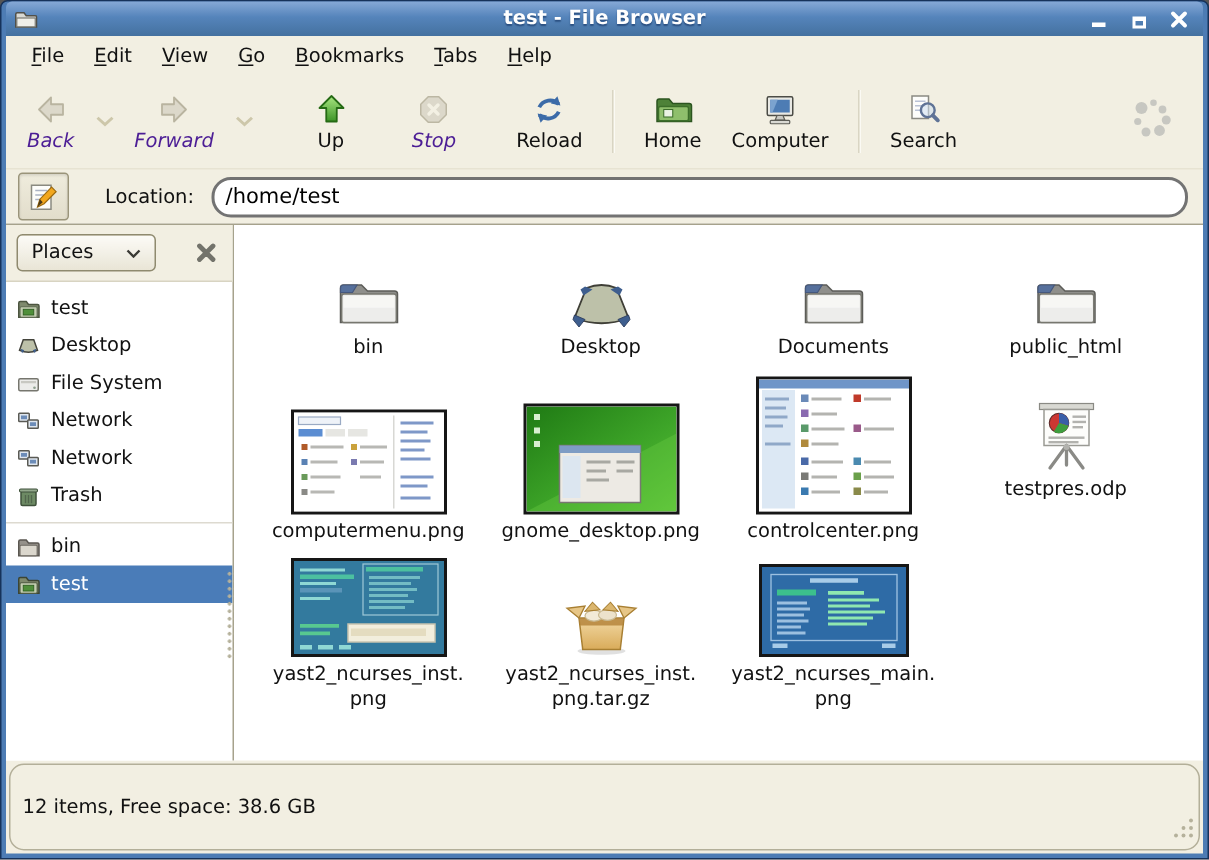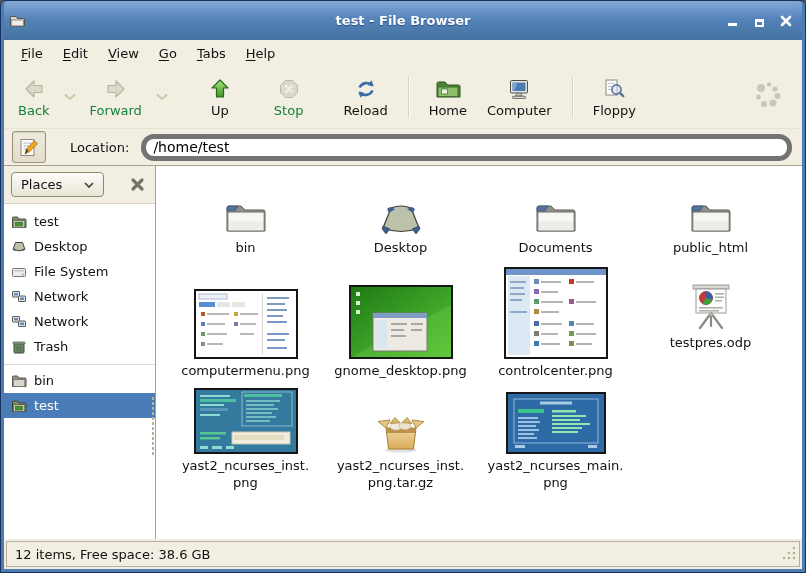--- a/index.html
+++ b/index.html
@@ -1,44 +1,44 @@
 <!DOCTYPE html>
 <html><head>
 <meta charset="utf-8">
 <style>
   html,body{margin:0;padding:0;}
   body{width:806px;height:573px;overflow:hidden;font-family:"DejaVu Sans","Liberation Sans",sans-serif;font-size:13px;color:#111;background:#555;}
   .frame{box-sizing:border-box;width:806px;height:573px;background:#4d7cb4;border:1px solid #16325a;border-radius:5px 5px 0 0;padding:0 3px 3px 3px;display:flex;flex-direction:column;}
   
-  .titlebar{height:39px;flex:none;position:relative;display:flex;align-items:center;padding:0 5px;background:linear-gradient(#86a9d6,#5584bb 45%,#44719f);border-radius:4px 4px 0 0;}
+  .titlebar{height:23px;flex:none;position:relative;display:flex;align-items:center;padding:0 5px;background:linear-gradient(#86a9d6,#5584bb 45%,#44719f);border-radius:4px 4px 0 0;}
   .titlebar .title{position:absolute;left:0;right:0;text-align:center;color:#fff;font-weight:bold;font-size:13px;text-shadow:0 1px 1px #2a4f80;pointer-events:none;}
   .win-icon{width:18px;height:16px;display:inline-flex;}
   .controls{margin-left:auto;display:flex;align-items:center;gap:13px;padding-right:4px;z-index:2;}
   .ctrl{width:14px;height:13px;display:inline-flex;align-items:flex-end;justify-content:center;cursor:default;}
   .min-glyph{width:9px;height:3px;background:#fff;margin-bottom:1px;}
   .max-glyph{width:9px;height:8px;border:2px solid #fff;border-top-width:3px;box-sizing:border-box;margin-bottom:0px;}
   .win-body{flex:1;display:flex;flex-direction:column;background:#f2efe2;min-height:0;}
   
   .menubar{height:27px;flex:none;display:flex;align-items:center;padding:0 8px;gap:2px;}
   .menu-item{padding:3px 9px;}
   .menu-item u{text-decoration:underline;text-underline-offset:2px;}
   
   .toolbar{height:55px;flex:none;display:flex;align-items:center;padding:2px 8px 4px 4px;border-bottom:1px solid #e7e3d2;}
   .tbtn{display:flex;flex-direction:column;align-items:center;justify-content:flex-end;padding:2px 10px;gap:1px;border-radius:3px;}
   .tbtn .ticon{height:26px;display:flex;align-items:center;}
-  .tbtn.disabled .tlabel{color:#15803d;}
+  .tbtn.disabled .tlabel{color:#4c1d95;font-style:italic;}
   .chev{width:20px;height:40px;display:flex;align-items:center;justify-content:center;}
   .tsep{width:1px;height:42px;background:#d9d5c3;margin:0 10px;box-shadow:1px 0 0 #fbfaf4;}
   .sp1{margin-left:26px;} .sp2{margin-left:22px;} .sp3{margin-left:20px;}
   .throbber{margin-left:auto;margin-right:10px;}
   
   .locrow{height:36px;flex:none;display:flex;align-items:center;gap:12px;padding:0 8px;justify-content:center;}
   .loc-btn{width:32px;height:30px;display:flex;align-items:center;justify-content:center;background:linear-gradient(#efecdd,#e2ddcb);border:1px solid #9a947a;border-radius:3px;box-shadow:inset 0 1px 2px rgba(0,0,0,.12);}
   .loc-label{margin-left:12px;}
-  .loc-input{flex:1;height:27px;box-sizing:border-box;border:5px solid #737373;border-radius:13px;background:#fff;font:14px "DejaVu Sans","Liberation Sans",sans-serif;padding:0 7px;margin-right:2px;outline:none;}
+  .loc-input{flex:1;height:27px;box-sizing:border-box;border:2px solid #737373;border-radius:13px;background:#fff;font:14px "DejaVu Sans","Liberation Sans",sans-serif;padding:0 7px;margin-right:2px;outline:none;}
   
   .content{flex:1;display:flex;min-height:0;border-top:1px solid #a6a28c;background:#fff;}
   .sidebar{width:151px;flex:none;display:flex;flex-direction:column;border-right:1px solid #a6a28c;background:#fff;position:relative;}
   .side-header{flex:none;height:38px;box-sizing:border-box;background:#f2efe2;display:flex;align-items:center;justify-content:space-between;padding:0 7px;border-bottom:1px solid #d8d4c2;}
   .places-btn{display:flex;align-items:center;gap:22px;padding:4px 9px;background:linear-gradient(#fcfbf7,#e9e5d6);border:1px solid #8f8a6f;border-radius:4px;}
   .close-btn{width:22px;height:22px;display:flex;align-items:center;justify-content:center;}
   .side-list{flex:1;padding-top:5px;overflow:hidden;}
   .side-item{display:flex;align-items:center;gap:7px;height:25px;padding:0 0 0 7px;}
   .side-item .sicon{width:16px;height:16px;flex:none;display:inline-flex;}
   .side-item.selected{background:#4a7cb8;color:#fff;}
@@ -46,21 +46,21 @@
   .eject{margin-left:auto;margin-right:9px;display:inline-flex;}
   .resize-grip-side{position:absolute;right:-1px;top:230px;width:5px;height:60px;background-image:radial-gradient(#b5b19b 1px,transparent 1.2px);background-size:4px 5px;}
   
   .main{flex:1;overflow:hidden;padding:14px 0 0 12px;}
   .grid{display:grid;grid-template-columns:repeat(4,155px);row-gap:10px;}
   .cell{display:flex;flex-direction:column;align-items:center;}
   .cell .slot{display:flex;align-items:flex-end;justify-content:center;}
   .r1 .slot{height:56px;} .r2 .slot{height:92px;} .r3 .slot{height:64px;}
   .flabel{margin-top:4px;text-align:center;white-space:pre-line;line-height:1.3;max-width:145px;}
   
-  .statusbar{flex:none;height:24px;margin:2px;border:1px solid #b3af99;border-radius:0;background:#f2efe2;display:flex;align-items:center;padding:0 8px;position:relative;}
+  .statusbar{flex:none;height:24px;margin:2px;border:1px solid #b3af99;border-radius:10px;background:#f2efe2;display:flex;align-items:center;padding:16px 8px;position:relative;}
   .grip{position:absolute;right:2px;bottom:2px;}
   .thumb{border:2px solid #161616;display:block;}
 </style>
 </head>
 <body>
 
 <div class="frame">
   <div class="titlebar">
     <span class="win-icon">
       <svg width="16" height="16">
@@ -84,20 +84,21 @@
     </span>
   </div>
 
   <div class="win-body">
 
     <div class="menubar">
       <span class="menu-item"><u>F</u>ile</span>
       <span class="menu-item"><u>E</u>dit</span>
       <span class="menu-item"><u>V</u>iew</span>
       <span class="menu-item"><u>G</u>o</span>
+      <span class="menu-item"><u>B</u>ookmarks</span>
       <span class="menu-item"><u>T</u>abs</span>
       <span class="menu-item"><u>H</u>elp</span>
     </div>
 
     <div class="toolbar">
       <div class="tbtn disabled">
         <span class="ticon">
           <svg width="24" height="24">
               <path d="M4 12 L12 4 V8.5 H20 V15.5 H12 V20 Z" fill="#dcd8ca" stroke="#b9b4a0" stroke-width="1.2" stroke-linejoin="round"></path>
             </svg>
@@ -184,21 +185,21 @@
       <div class="tsep"></div>
       <div class="tbtn">
         <span class="ticon">
           <svg width="24" height="24">
               <rect x="4" y="3" width="11" height="15" fill="#fdfdfb" stroke="#8a8a82"></rect>
               <path d="M6 6.5 h7 M6 9.5 h7 M6 12.5 h5" stroke="#b9c2d6" stroke-width="1"></path>
               <circle cx="14.5" cy="12.5" r="4.6" fill="rgba(205,222,240,.55)" stroke="#5f7396" stroke-width="1.6"></circle>
               <path d="M17.9 15.9 L21.2 19.2" stroke="#5f7396" stroke-width="2.6" stroke-linecap="round"></path>
             </svg>
         </span>
-        <span class="tlabel">Floppy</span>
+        <span class="tlabel">Search</span>
       </div>
       <span class="throbber">
         <svg width="32" height="32">
             <g fill="#c7c7c1">
               <circle cx="9" cy="9" r="4"></circle>
               <circle cx="17" cy="5.5" r="2.2"></circle>
               <circle cx="23" cy="10" r="2.6"></circle>
               <circle cx="25.5" cy="17" r="3"></circle>
               <circle cx="21" cy="24" r="3.6"></circle>
               <circle cx="12" cy="25" r="3"></circle>

